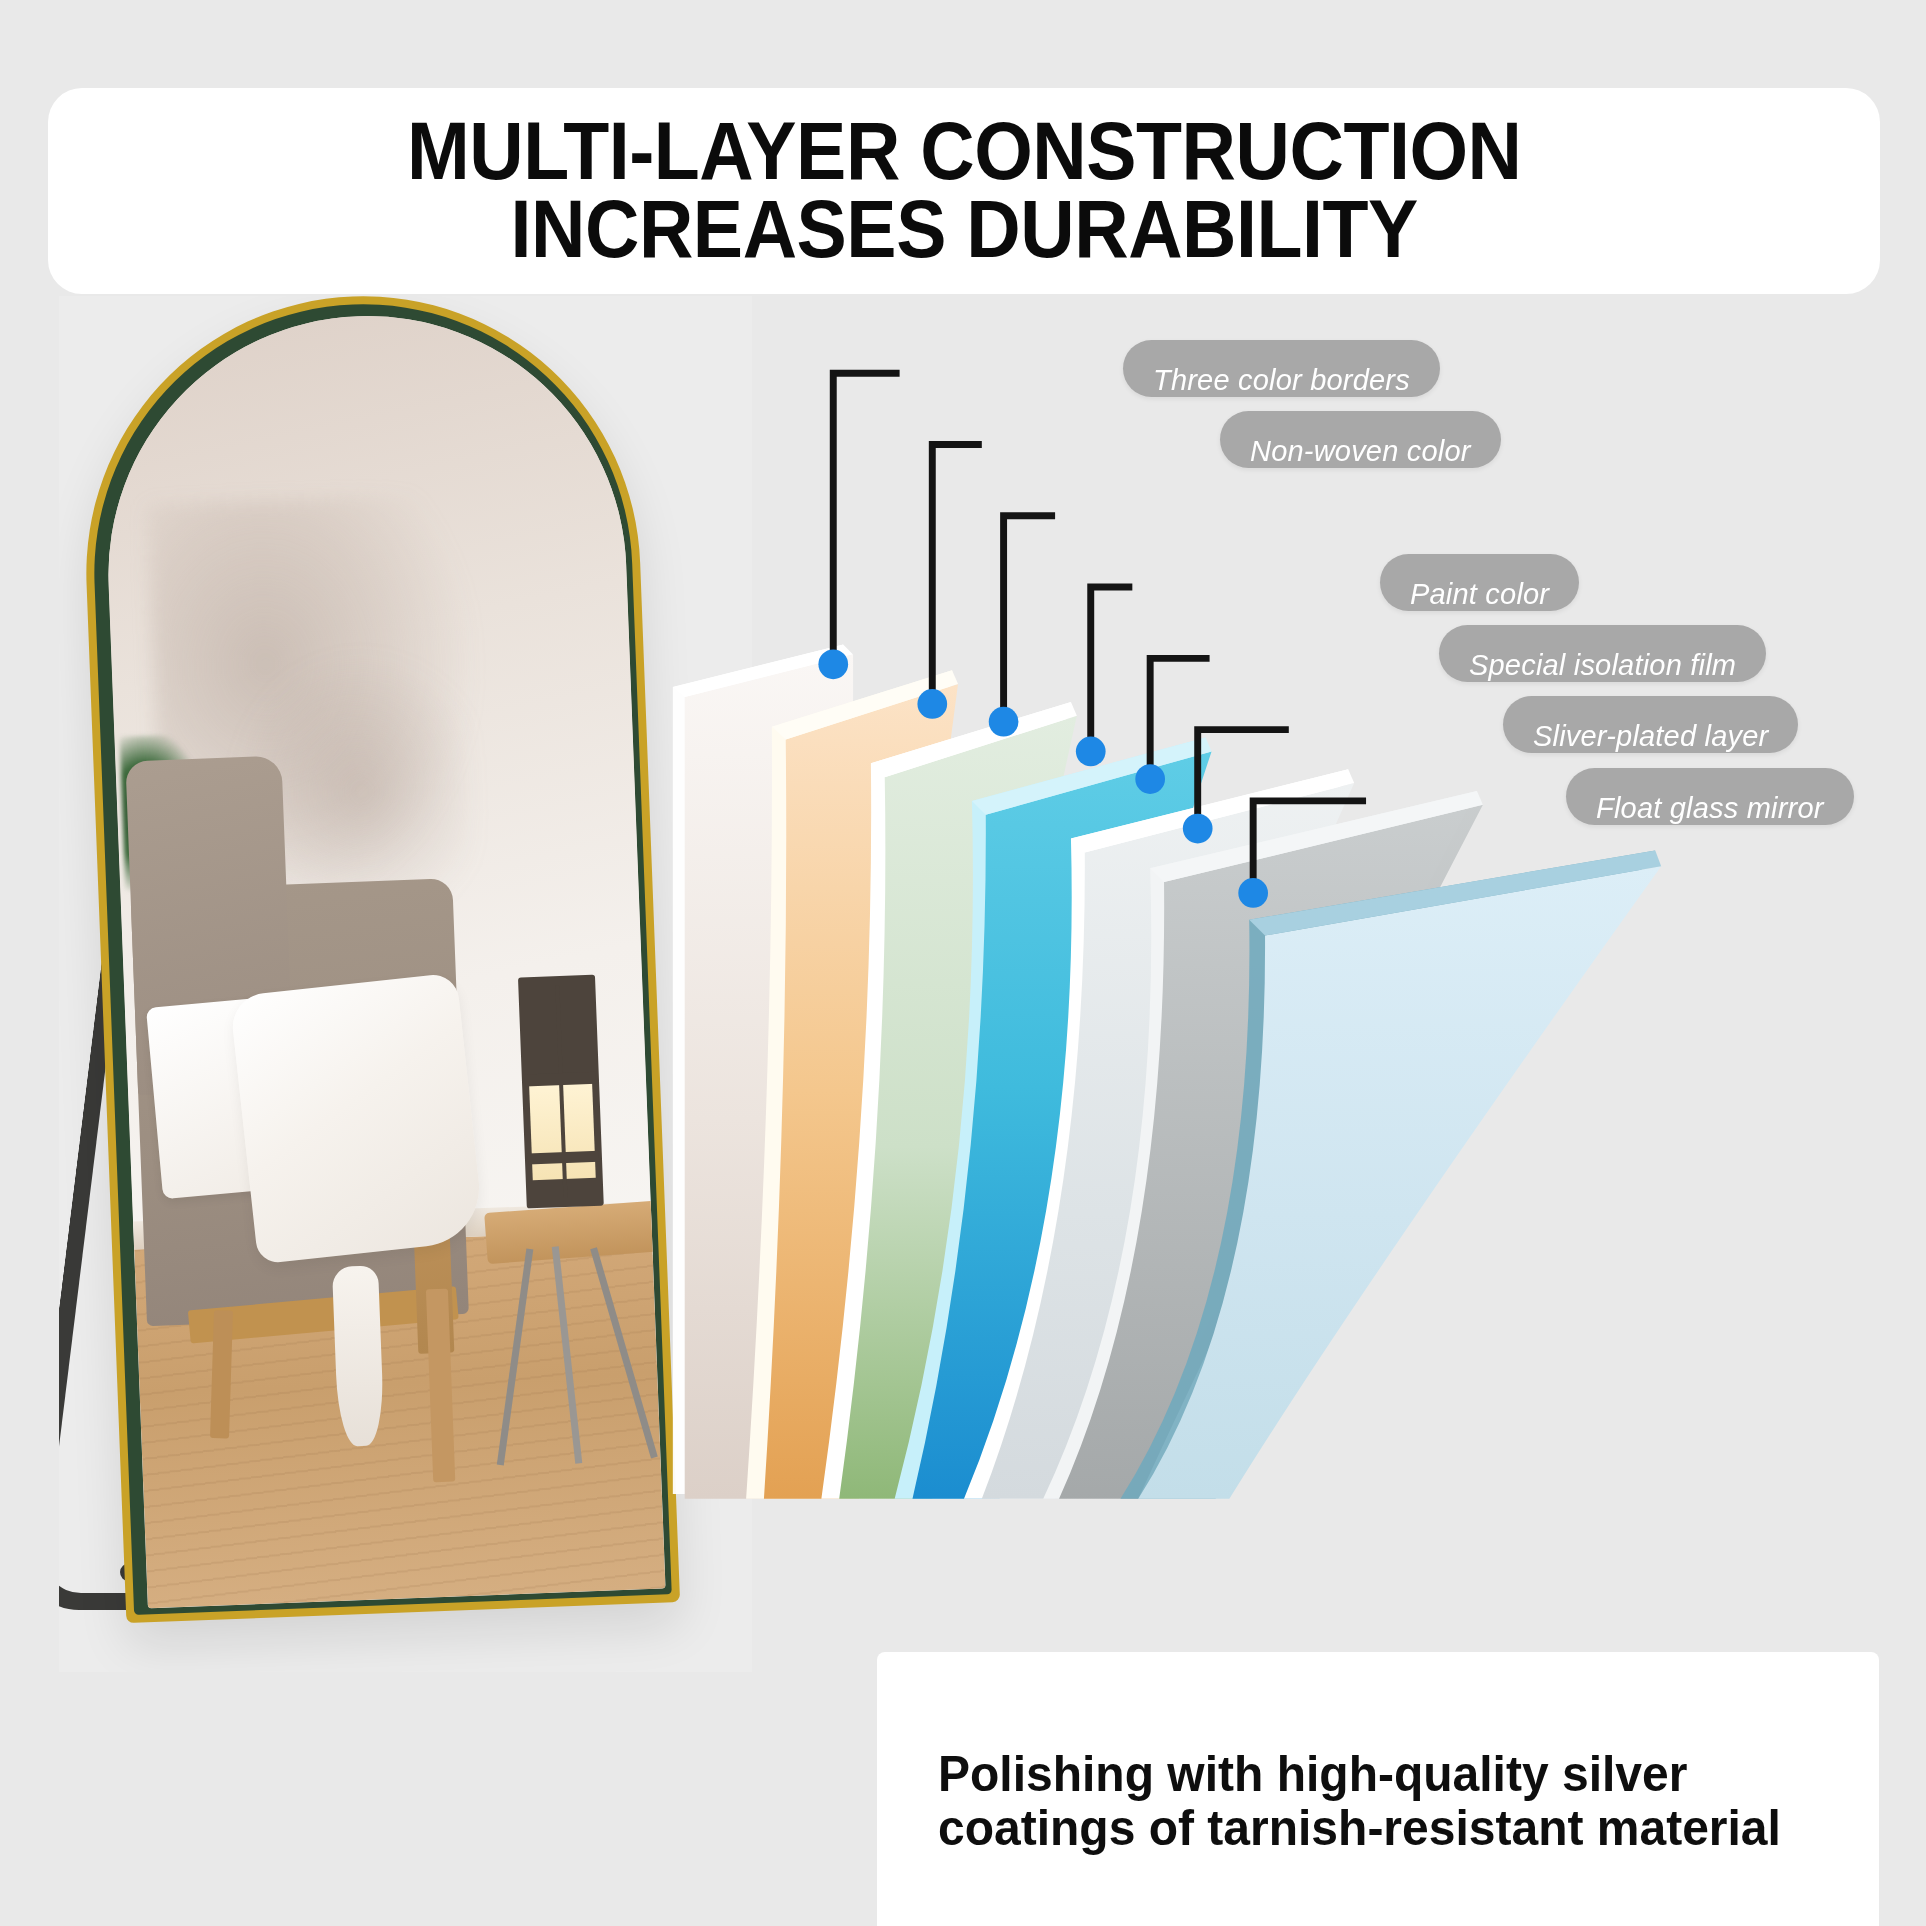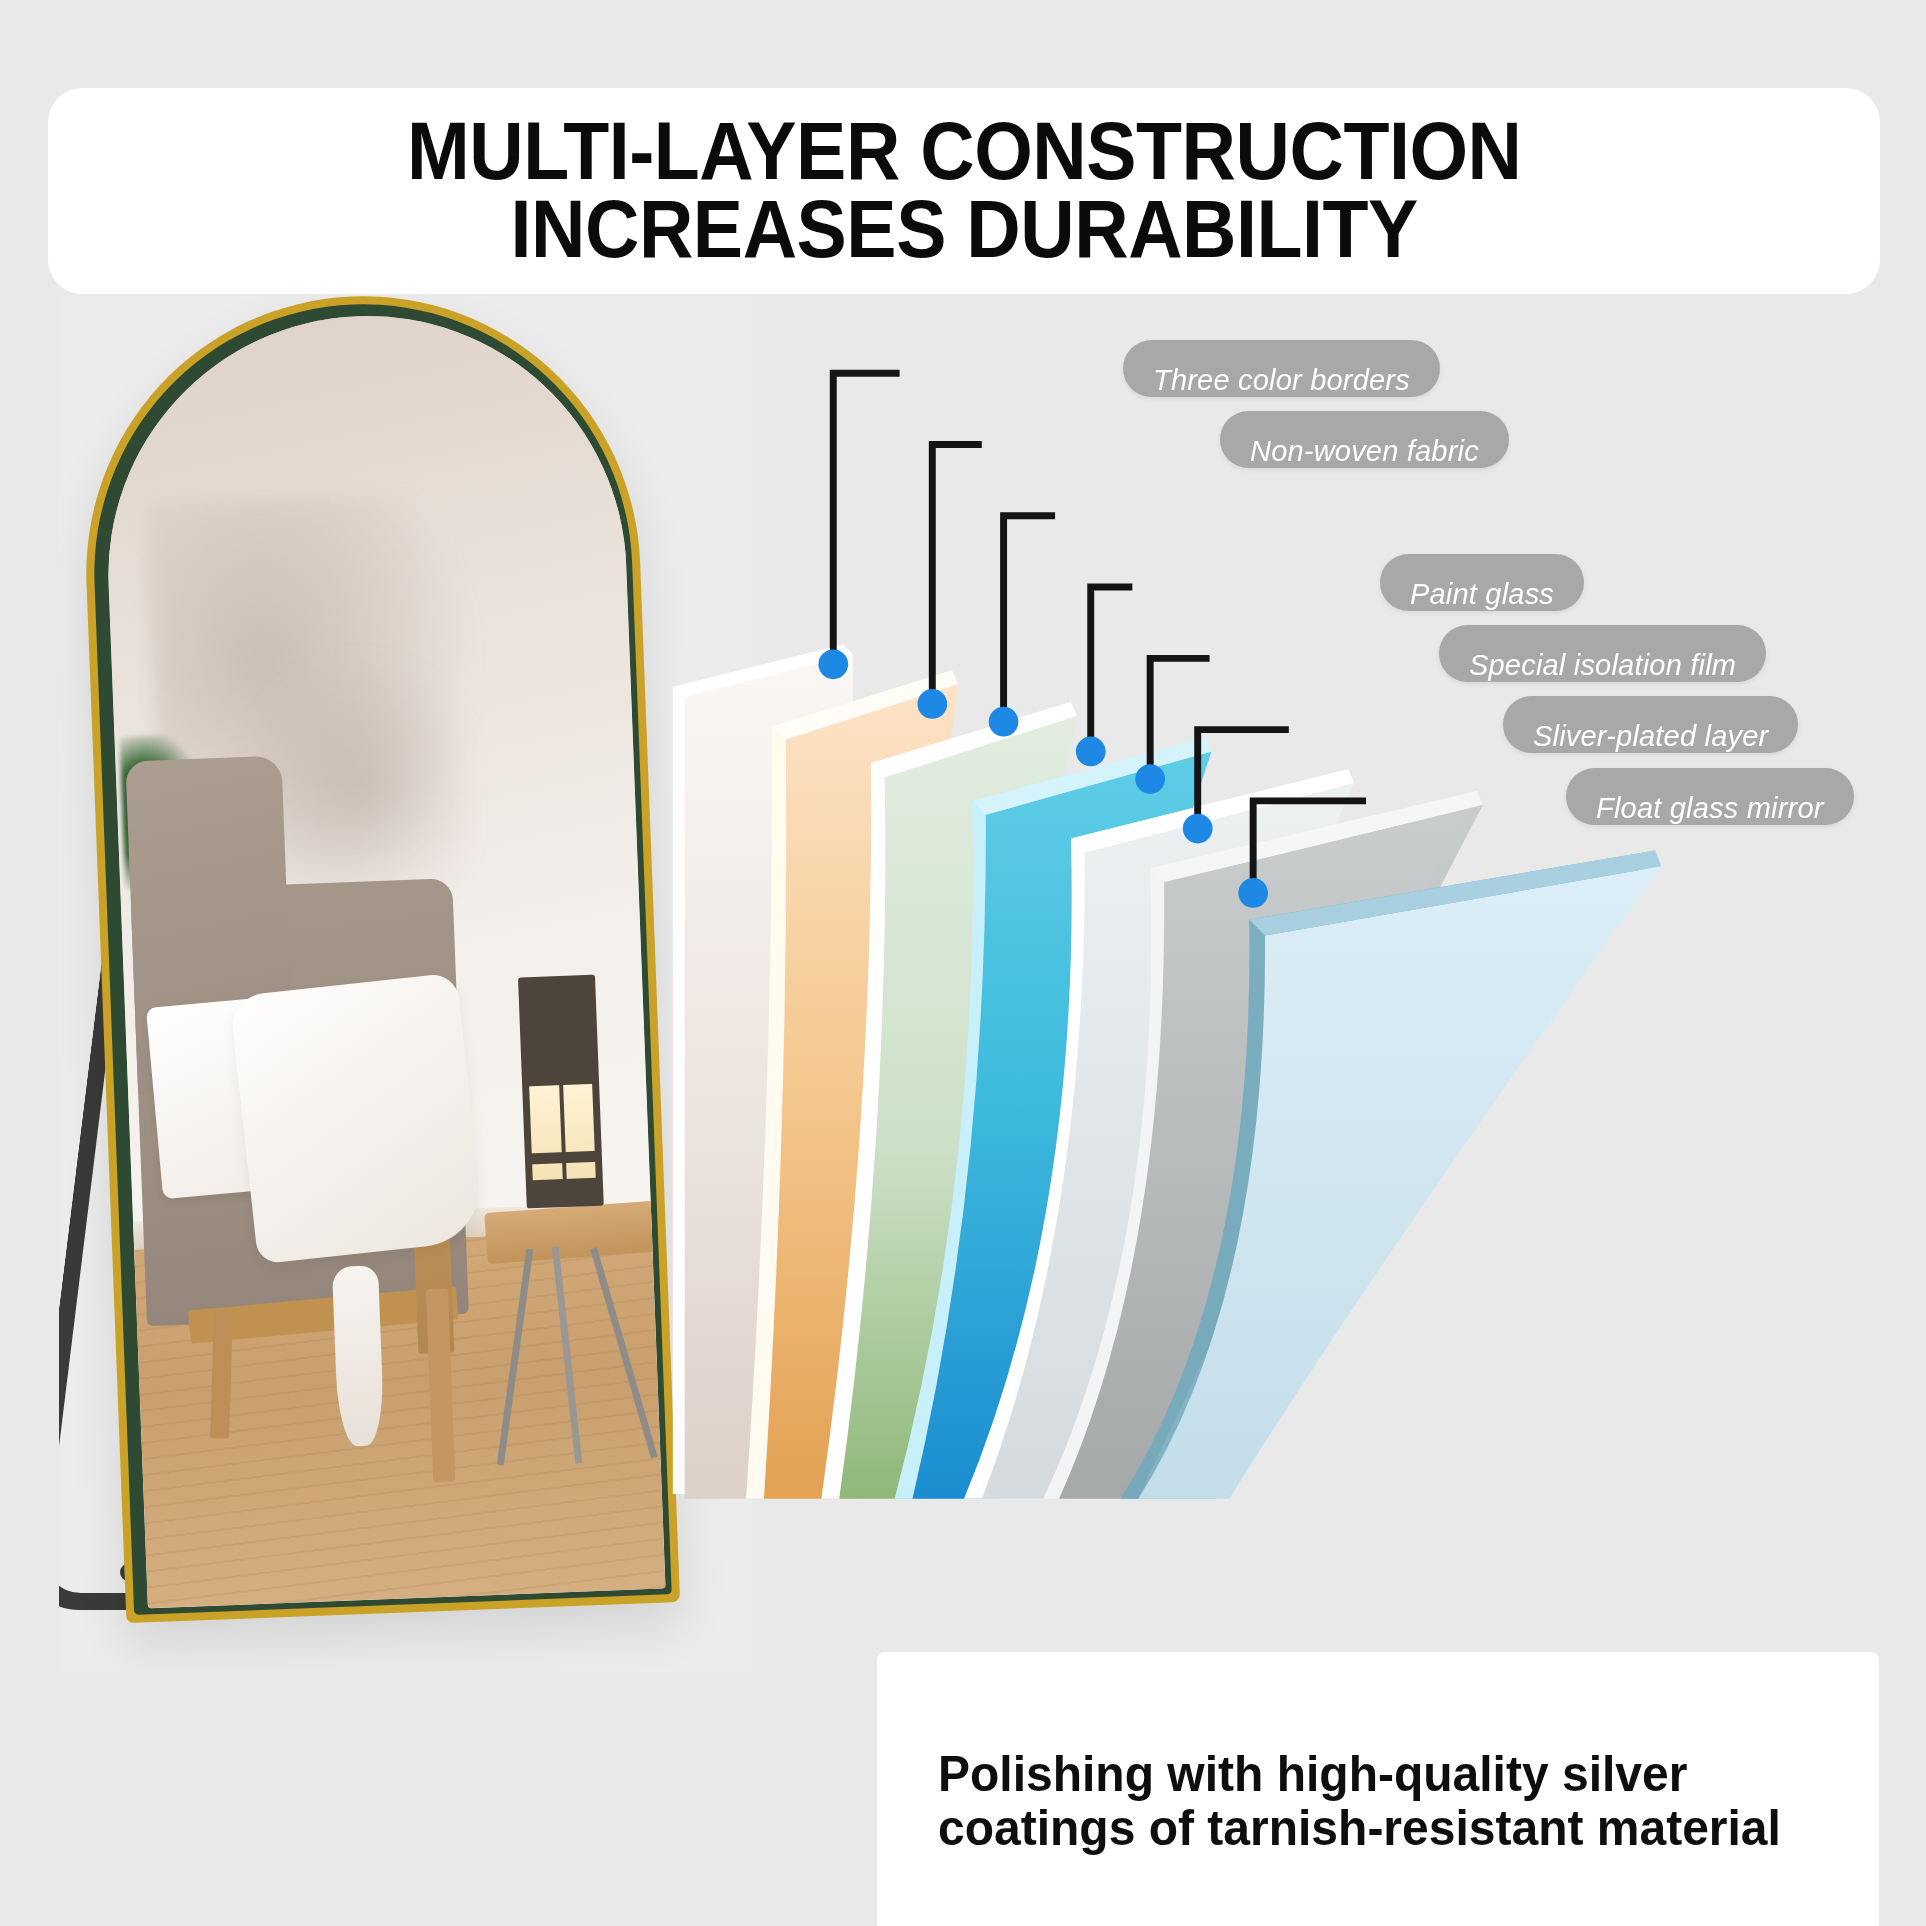--- a/index.html
+++ b/index.html
@@ -379,26 +379,26 @@
         <circle cx="604" cy="603" r="15"></circle>
       </g>
     </svg>
   </div>
 
   <div class="callout" style="left:1123px;top:292px;">
     <span>Three color borders</span>
   </div>
 
   <div class="callout" style="left:1220px;top:363px;">
-    <span>Non-woven fabric</span>
+    <span>Non-woven color</span>
   </div>
 
 
   <div class="callout" style="left:1380px;top:506px;">
-    <span>Paint glass</span>
+    <span>Paint color</span>
   </div>
 
   <div class="callout" style="left:1439px;top:577px;">
     <span>Special isolation film</span>
   </div>
 
   <div class="callout" style="left:1503px;top:648px;">
     <span>Sliver-plated layer</span>
   </div>
 

